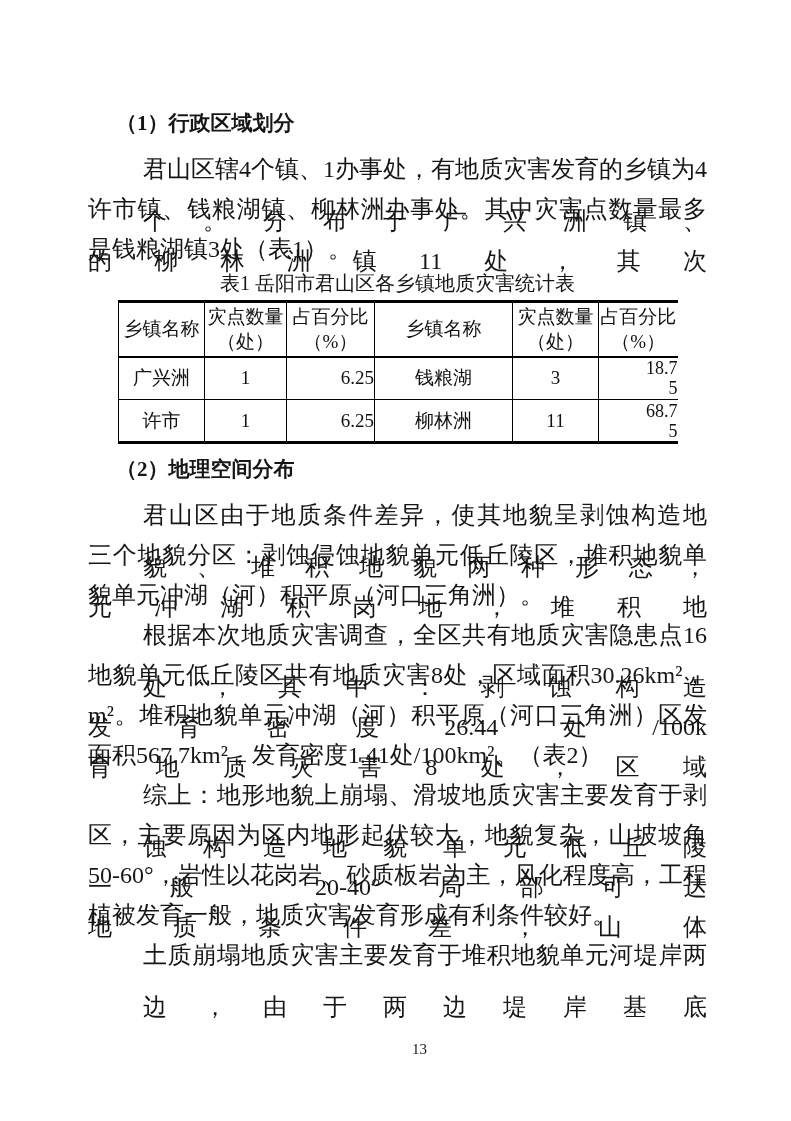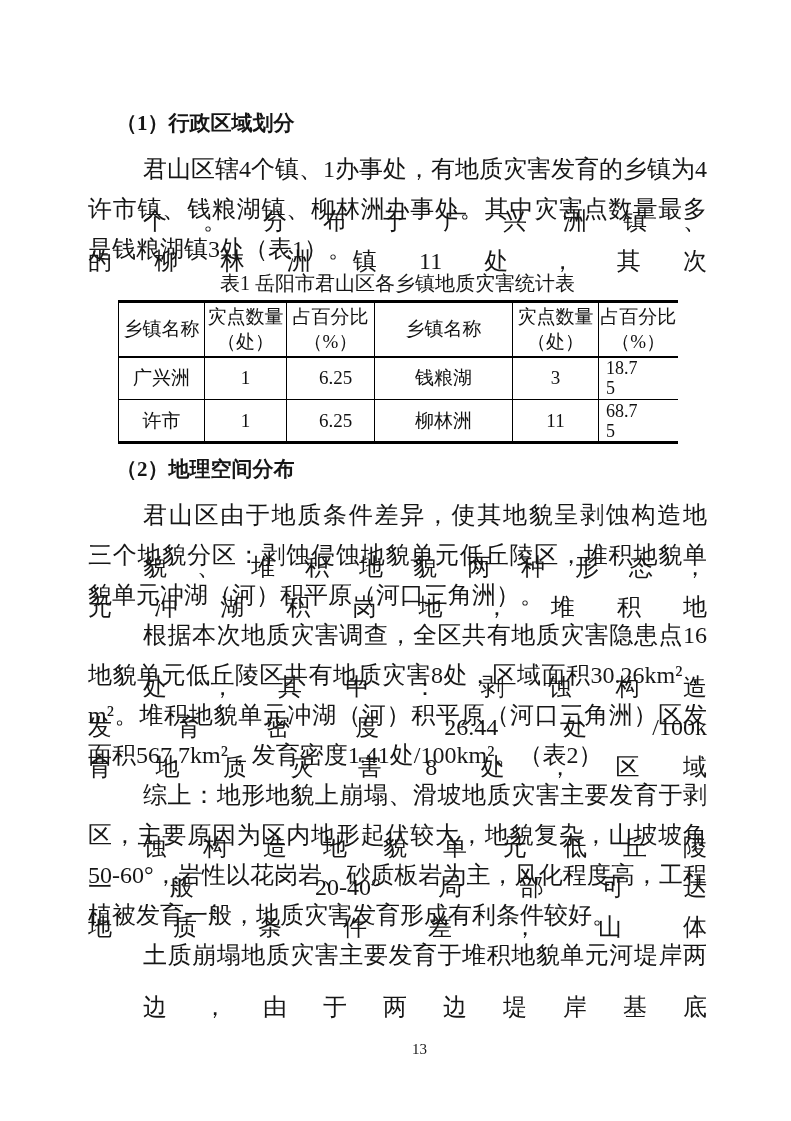--- a/index.html
+++ b/index.html
@@ -24,22 +24,22 @@
     border-collapse:collapse; table-layout:fixed;
     margin-left:30px; margin-top:3px; width:559px;
     border-top:3px solid #000; border-bottom:3px solid #000;
     font-size:19px; color:#111;
   }
   .t td { border-left:1.5px solid #000; text-align:center; vertical-align:middle; padding:0; }
   .t tr.hd { border-bottom:2px solid #000; height:55px; }
   .t tr.r1 { border-bottom:1.5px solid #000; }
   .t tr.r1, .t tr.r2 { height:43px; }
   .two { white-space:pre-line; line-height:25px; }
-  .t td.pa { text-align:center; padding-left:10px; }
-  .t td.pctv { white-space:pre-line; line-height:20px; text-align:left; padding-left:7px; font-size:18px; }
+  .t td.pa { text-align:right; padding-left:10px; }
+  .t td.pctv { white-space:pre-line; line-height:20px; text-align:right; padding-left:7px; font-size:18px; }
 
   .pageno {
     position:absolute; top:1041px; left:8px; width:100%;
     text-align:center; font-size:15px; text-indent:32px; color:#161616;
   }
 </style>
 </head>
 <body>
 
 <div class="page">

